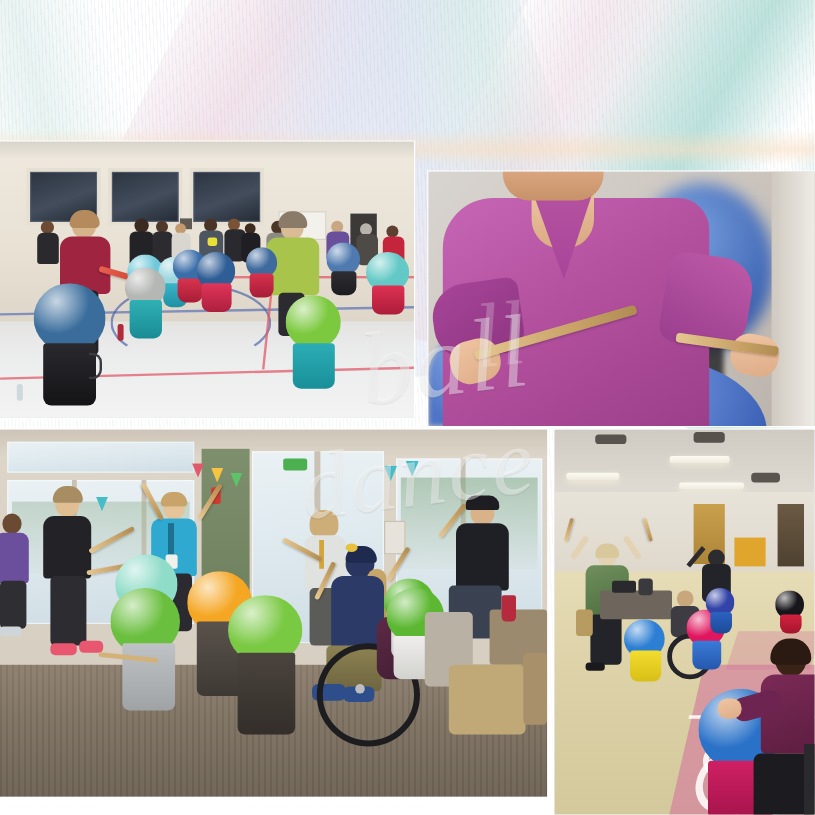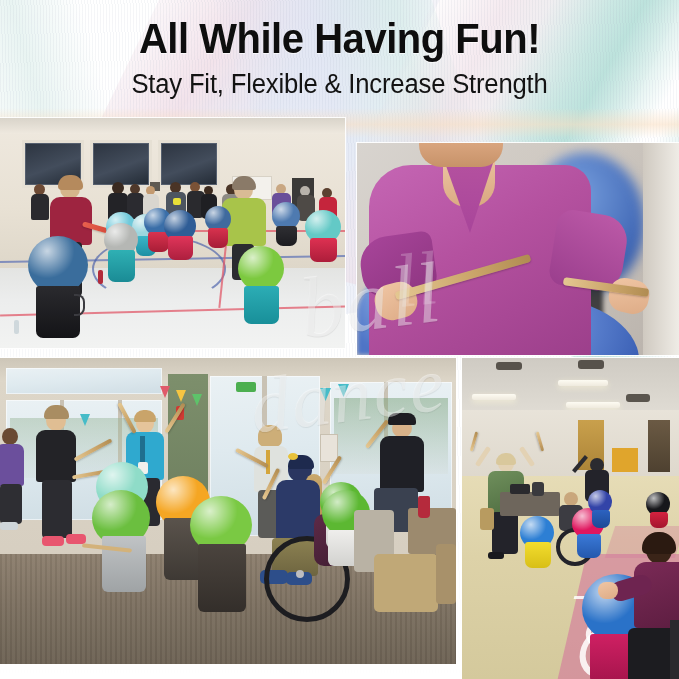--- a/index.html
+++ b/index.html
@@ -302,24 +302,20 @@
     <div class="fan fan-f"></div>
     <div class="fan fan-a"></div>
     <div class="fan fan-b"></div>
     <div class="fan fan-c"></div>
     <div class="fan fan-d"></div>
     <div class="fan fan-e"></div>
     <div class="fan-lines"></div>
     <div class="warm-base"></div>
   </div>
 
-  <div class="headline-block">
-    <h1 class="headline">All While Having Fun!</h1>
-    <h2 class="subhead">Stay Fit, Flexible &amp; Increase Strength</h2>
-  </div>
 
   <div class="photo ph-tl">
     <div class="scene">
       <div class="lay tl-wall"></div>
       <div class="lay tl-ceil"></div>
 
       <div class="tl-window" style="left:22px;"></div>
       <div class="tl-window" style="left:90px;"></div>
       <div class="tl-window" style="left:158px;"></div>
       <div class="lay" style="left:232px;top:58px;width:38px;height:22px;background:#f3f1ec;border:1px solid #d8d2c6;"></div>

